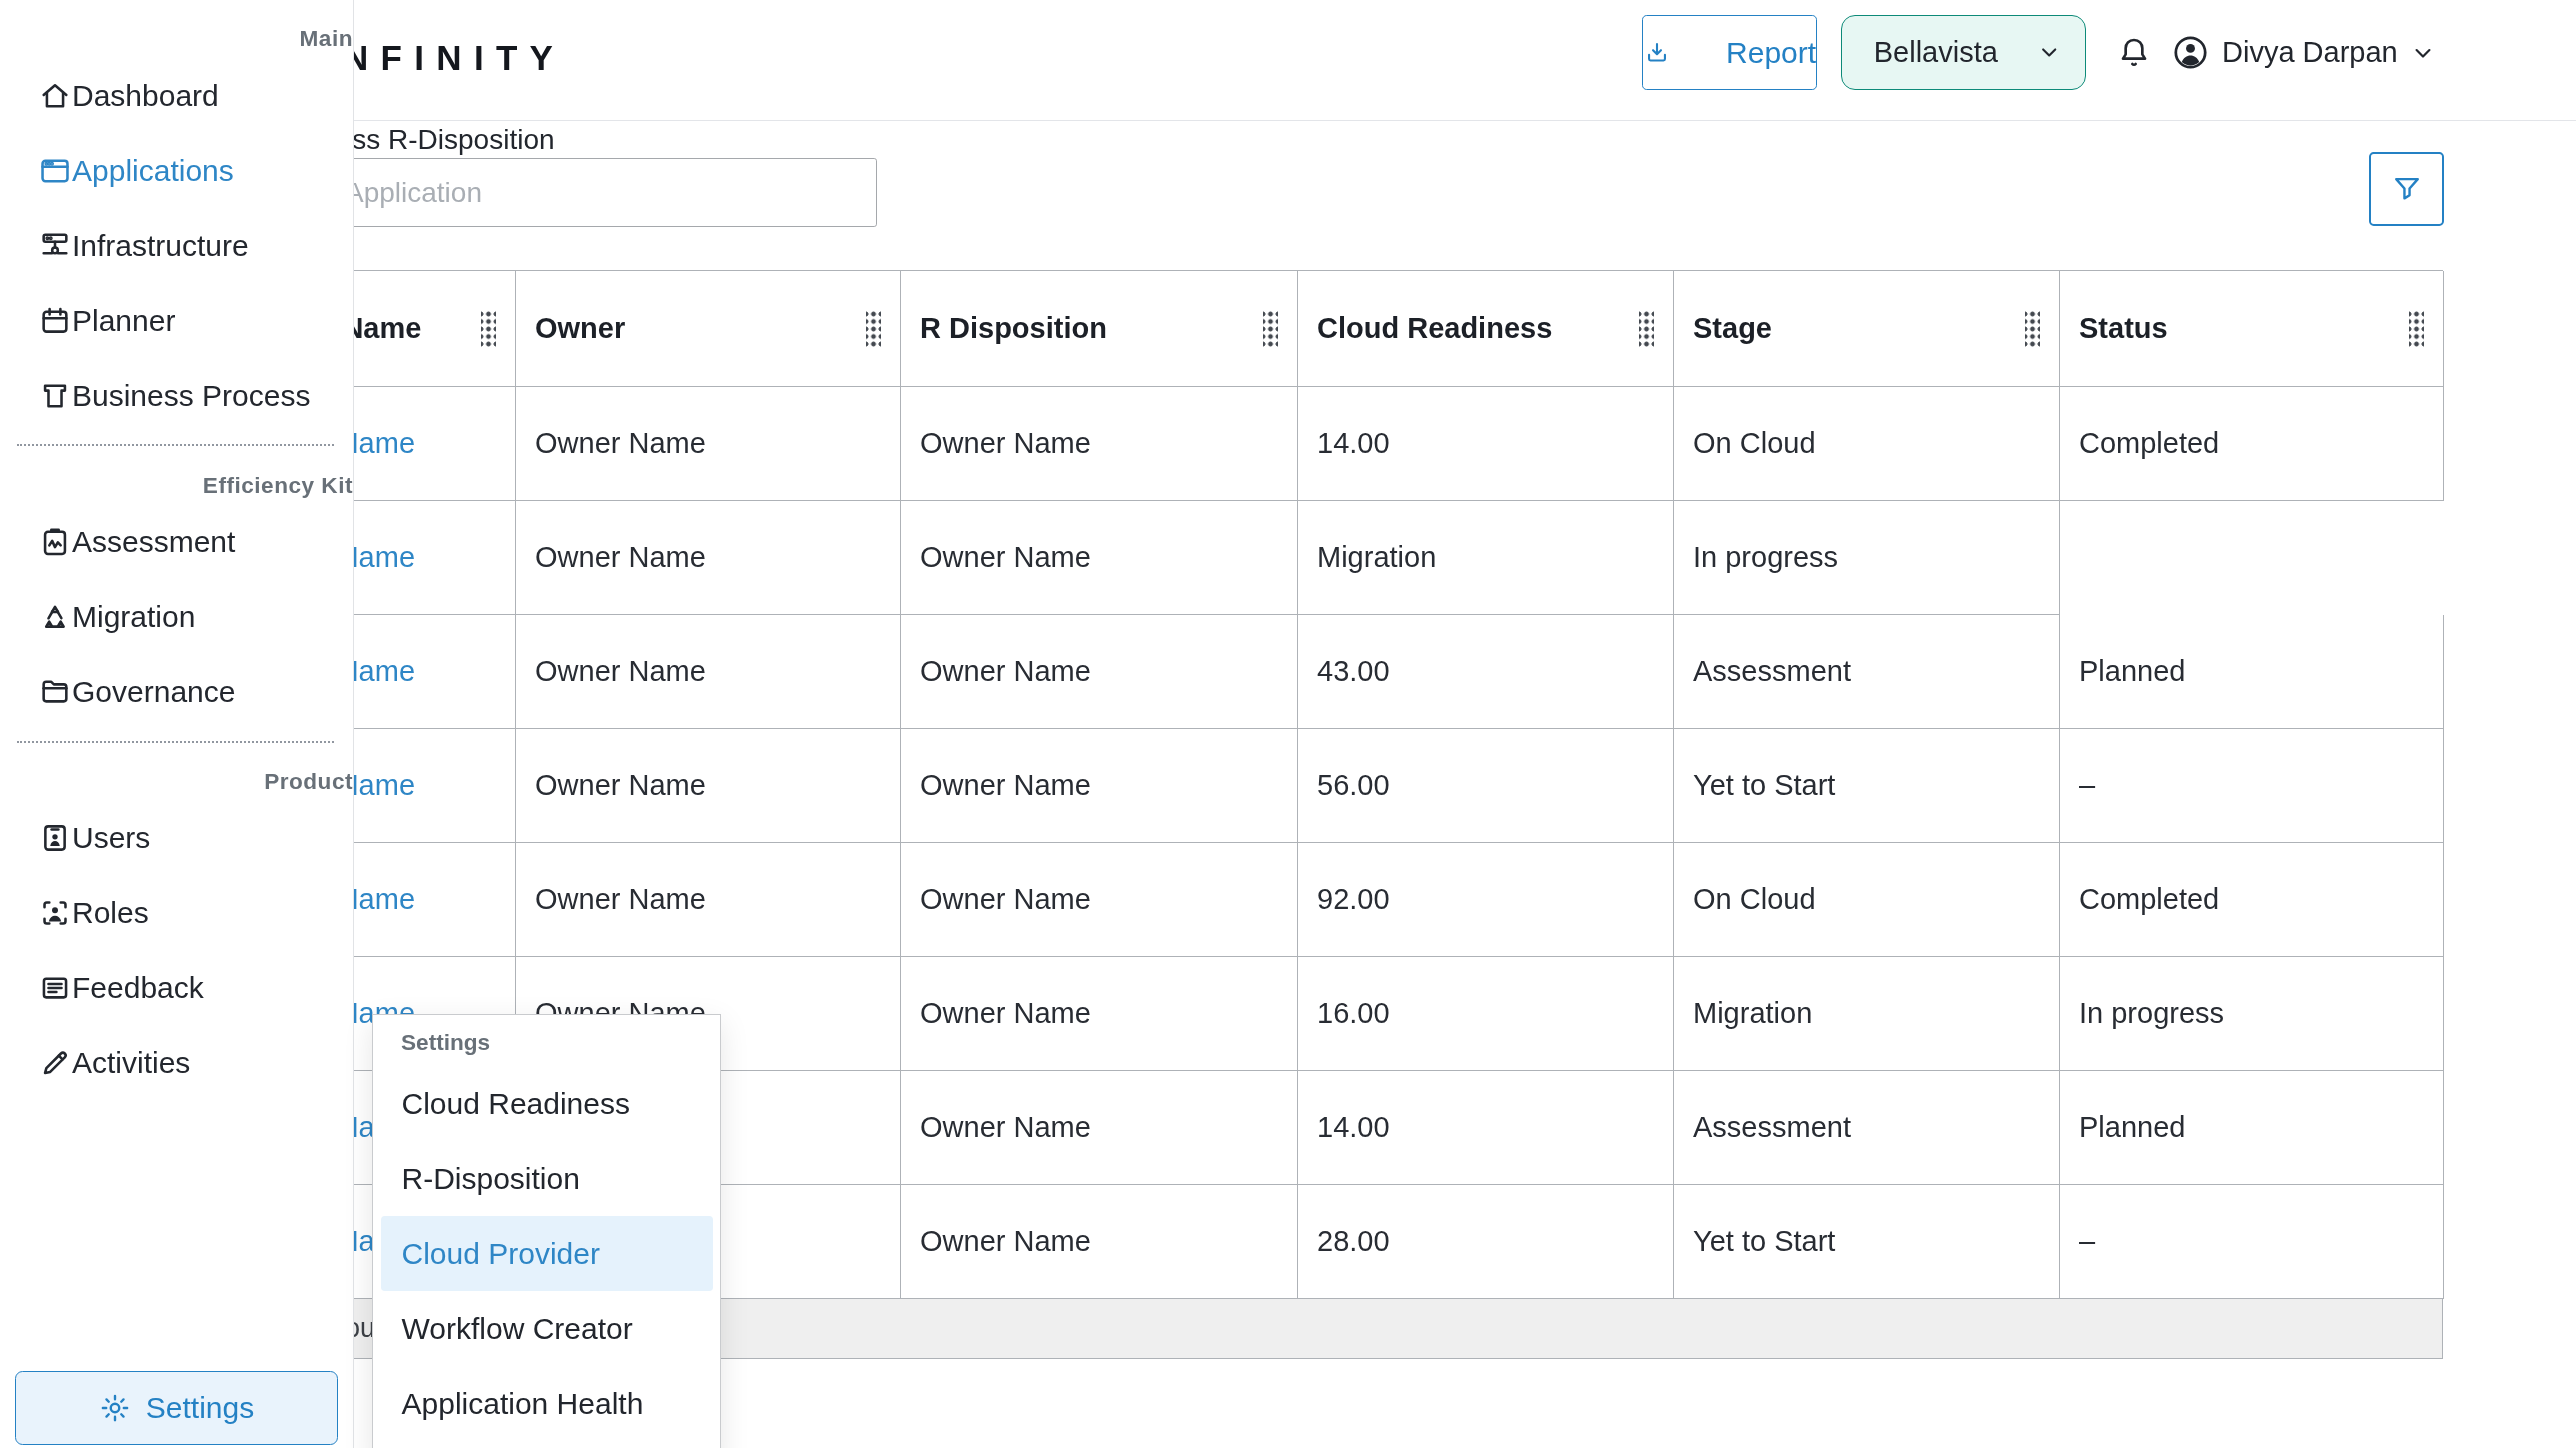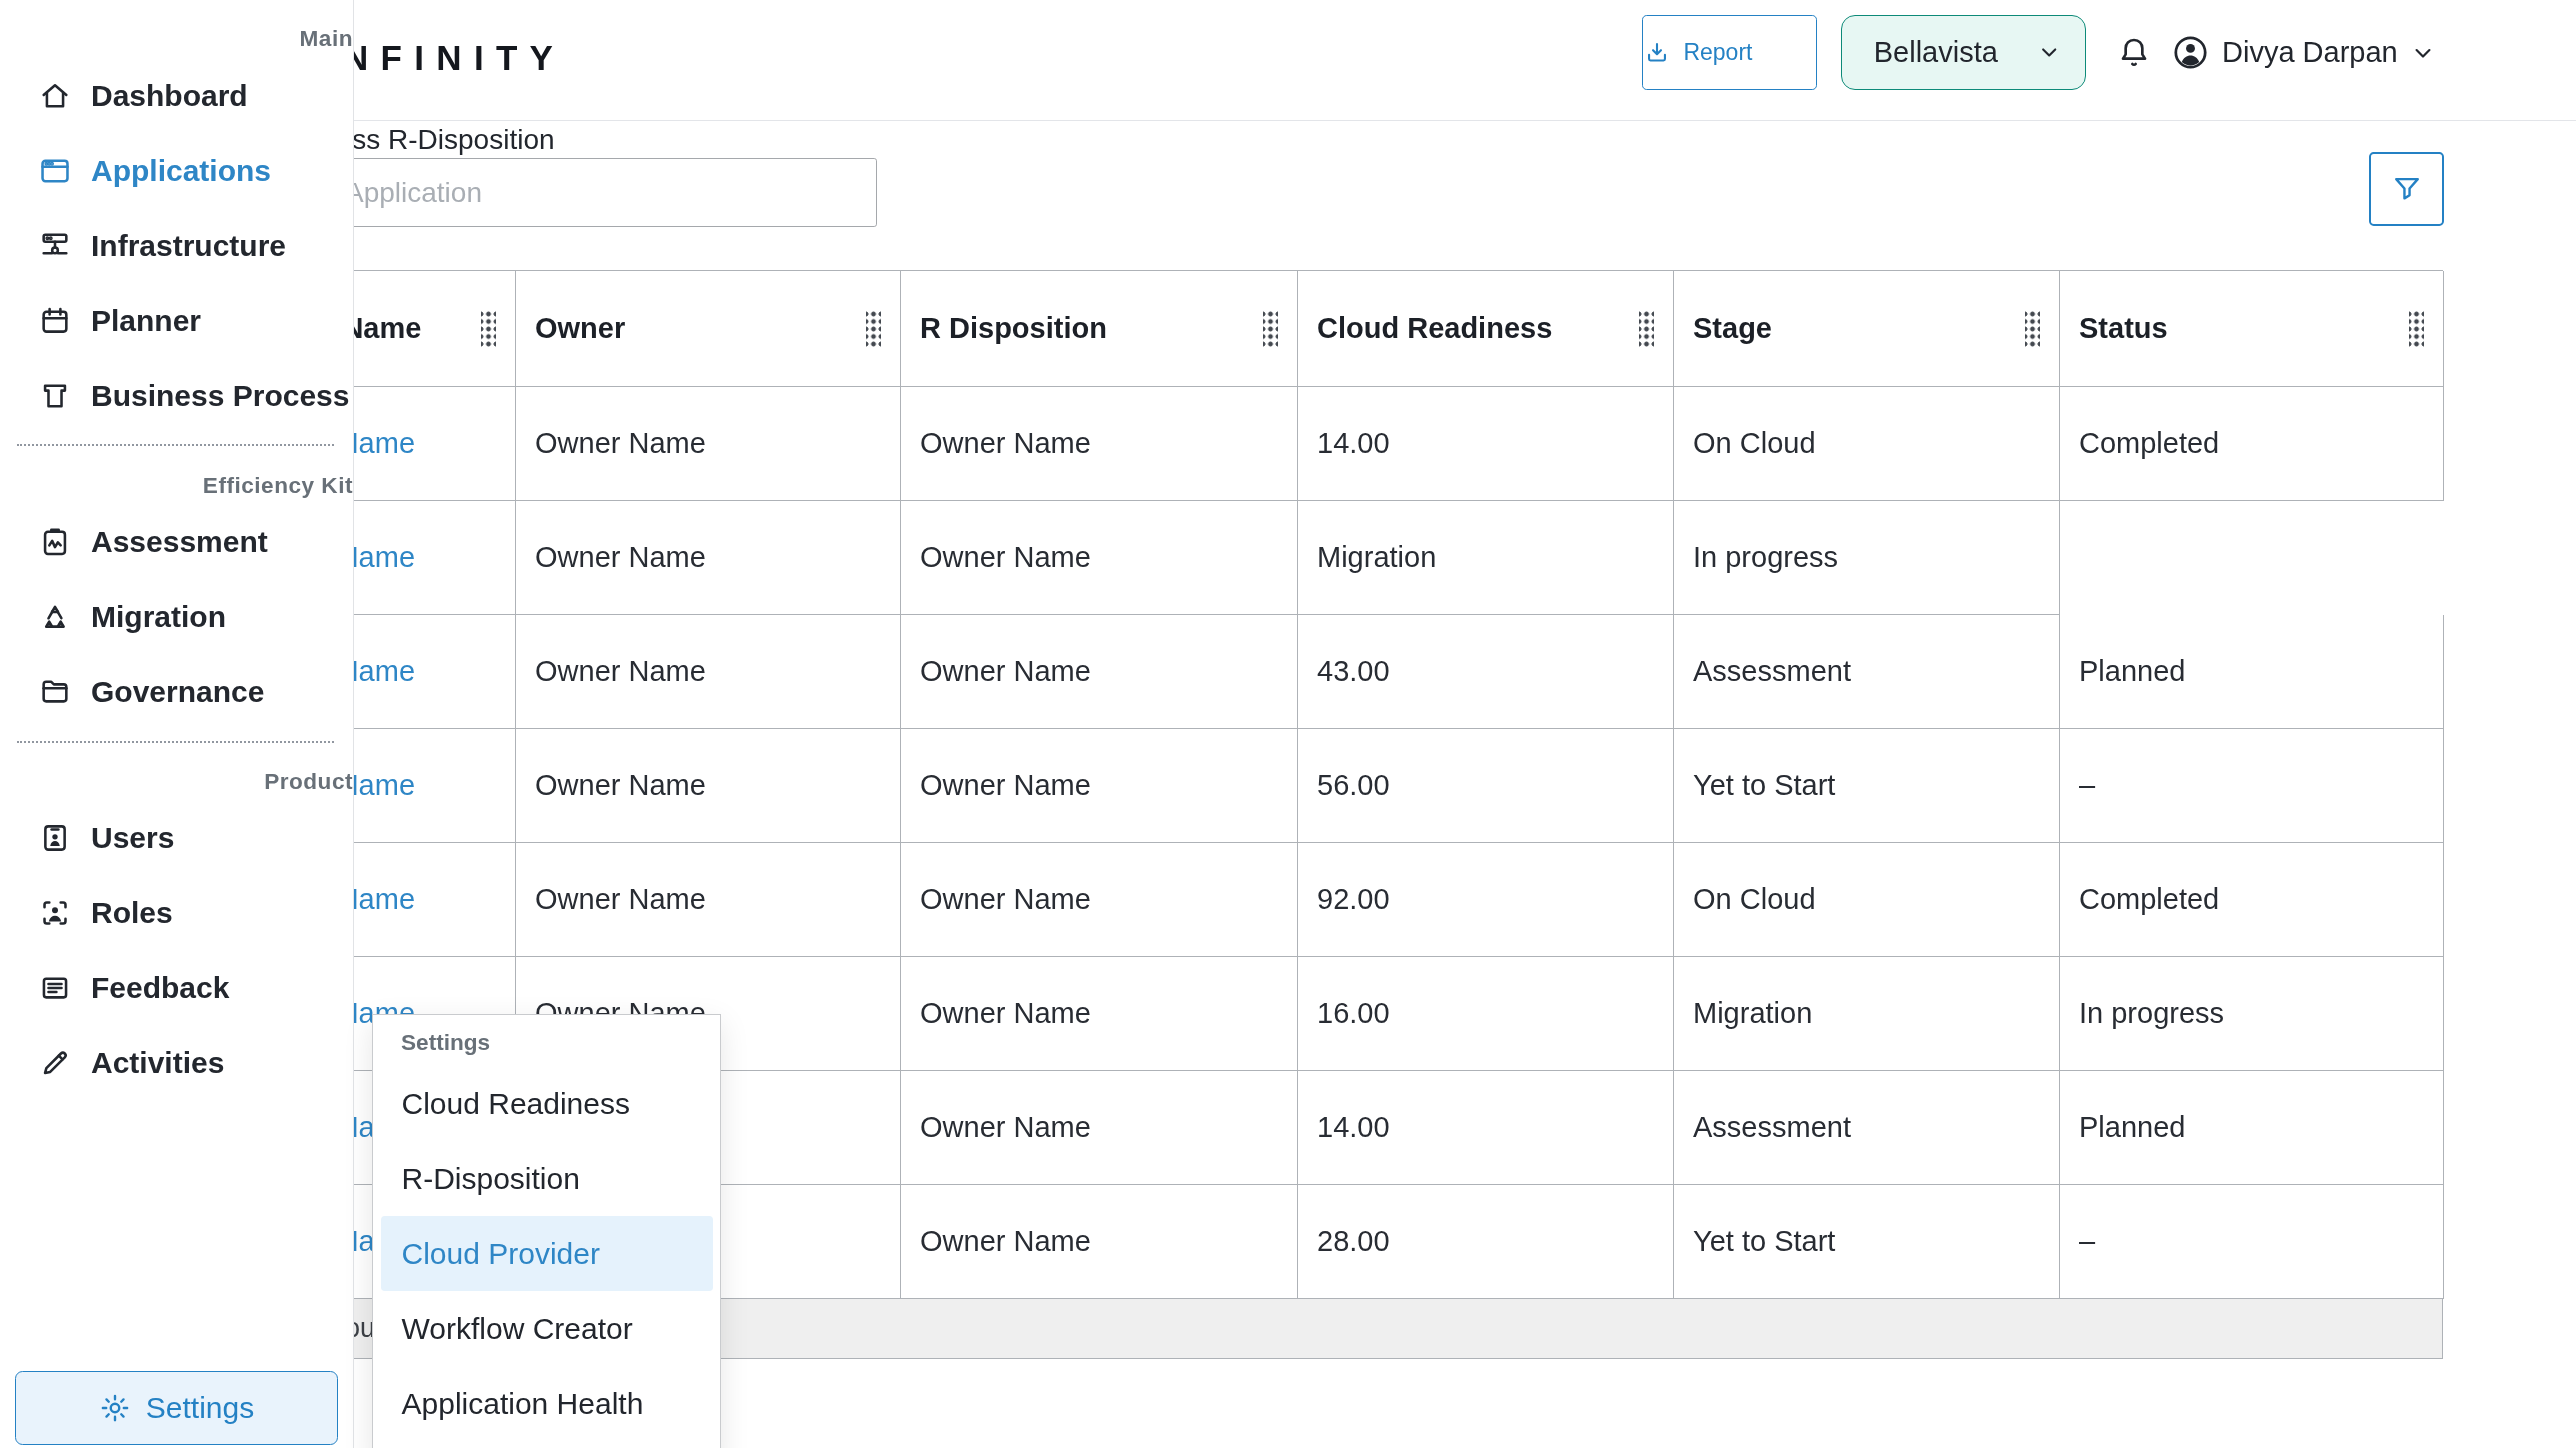--- a/index.html
+++ b/index.html
@@ -5,22 +5,22 @@
   * { margin:0; padding:0; box-sizing:border-box; }
   html,body { width:2576px; height:1448px; background:#fff; }
   .screen {
     position:relative; width:2576px; height:1448px; overflow:hidden;
     background:#fff; font-family:"Liberation Sans", sans-serif; color:#23272e;
   }
   
   .topbar { position:absolute; left:0; top:0; width:100%; height:121px; background:#fff; border-bottom:1.9px solid #e3e5e9; }
   .logo { position:absolute; left:321px; top:38px; font-size:35px; font-weight:700; letter-spacing:12.3px; color:#14171d; white-space:nowrap; }
   .topbar-actions { position:absolute; right:139px; top:15px; height:75px; display:flex; align-items:center; }
-  .report-btn { display:flex; align-items:center; justify-content:flex-start; gap:12.3px; width:175px; height:75px;
-    border:1.9px solid var(--accent); border-radius:4.7px; color:var(--accent); font-size:23px; background:#fff; cursor:pointer; }
+  .report-btn { display:flex; align-items:center; justify-content:space-between; gap:12.3px; width:175px; height:75px;
+    border:1.9px solid var(--accent); border-radius:4.7px; color:var(--accent); font-size:30px; background:#fff; cursor:pointer; }
   .workspace { margin-left:23.6px; display:flex; align-items:center; justify-content:space-between; width:245px; height:75px;
     background:var(--mint); border:1.9px solid var(--teal); border-radius:14px; padding:0 22.6px 0 32px; font-size:29px; color:#22262d; cursor:pointer; }
   .icon-btn { background:none; border:none; display:flex; align-items:center; cursor:pointer; color:#22262d; }
   .bell { margin-left:28px; } .avatar { margin-left:16px; }
   .user-name { margin-left:11.3px; font-size:29px; color:#22262d; white-space:nowrap; }
   .user-chevron { margin-left:11.3px; }
   
   .page-title { position:absolute; left:290px; top:124px; font-size:28px; color:#22262d; white-space:nowrap; }
   .search-input { position:absolute; left:290px; top:158px; width:587px; height:69px; border:1.9px solid #a5a8ac; border-radius:2.8px;
     font-size:28px; color:#22262d; padding:0 19px 0 54px; outline:none; font-family:"Liberation Sans", sans-serif; }
@@ -37,21 +37,21 @@
   .brow .cell { height:114px; }
   .link { color:var(--link); cursor:pointer; }
   .drag-dots { flex:0 0 15px; width:15px; height:38px;
     background-image:radial-gradient(circle,#43484f 2.2px,transparent 2.6px); background-size:7.5px 7.5px; background-position:center; cursor:grab; }
   .tfoot { height:60px; background:#efefef; border-right:1.9px solid #aeb2b7; border-bottom:1.9px solid #aeb2b7;
     display:flex; align-items:center; padding-left:213px; font-size:27px; color:#3c4046; }
   
   .sidebar { position:absolute; left:0; top:0; width:354px; height:1448px; background:#fff; border-right:1.9px solid #e1e3e6; z-index:10; }
   .section-label { margin:26.4px 0 5.7px 38px; font-size:22.6px; font-weight:700; color:#687078; letter-spacing:0.5px;text-align:right; }
   .sb-divider { border-top:2.8px dotted #9197a0; margin:11.3px 19px 0 17px; }
-  .nav-item { height:75px; display:flex; align-items:center; gap:19px; padding-left:38px; font-size:30px; color:#23272e; cursor:pointer; white-space:nowrap;font-weight:bold; }
+  .nav-item { height:75px; display:flex; align-items:center; padding-left:38px; font-size:30px; color:#23272e; cursor:pointer; white-space:nowrap; }
   .nav-item .icon { width:34px; height:34px; flex:0 0 34px; display:flex; }
   .nav-item.active { color:var(--link); }
   .settings-btn { position:absolute; left:15px; bottom:2.8px; width:323px; height:74px; background:#e9f3fc; border:1.9px solid var(--accent);
     border-radius:7.5px; color:var(--accent); font-size:30px; display:flex; align-items:center; justify-content:center; gap:15px; cursor:pointer; }
   
   .popup { position:absolute; left:372px; top:1014px; width:349px; height:451px; background:#fff; border:1.9px solid #c9cbce;
     box-shadow:0 9.4px 28px rgba(0,0,0,.10); z-index:20; padding-top:13.2px; }
   .popup-title { margin:1.9px 0 0 28px; font-size:22.6px; font-weight:700; color:#687078; }
   .menu-list { margin-top:10.4px; list-style:none; }
   .menu-item { height:75px; display:flex; align-items:center; padding-left:21px; margin:0 7.5px; border-radius:3.8px;

